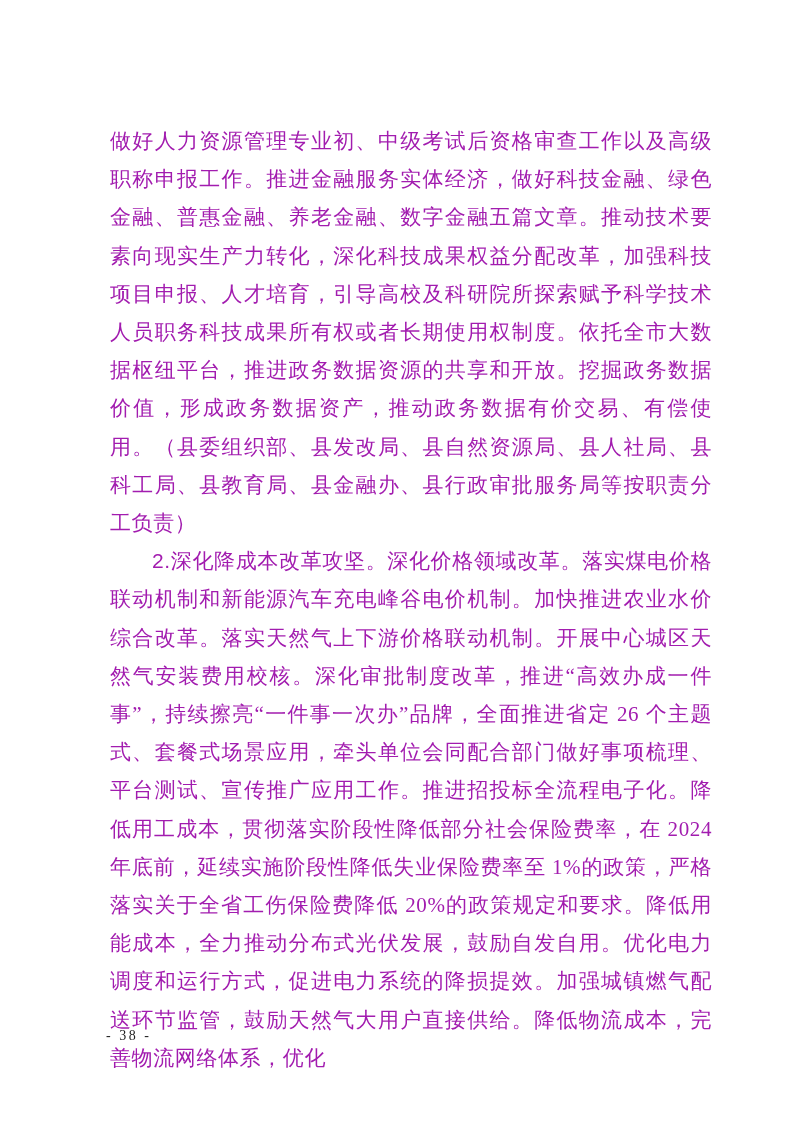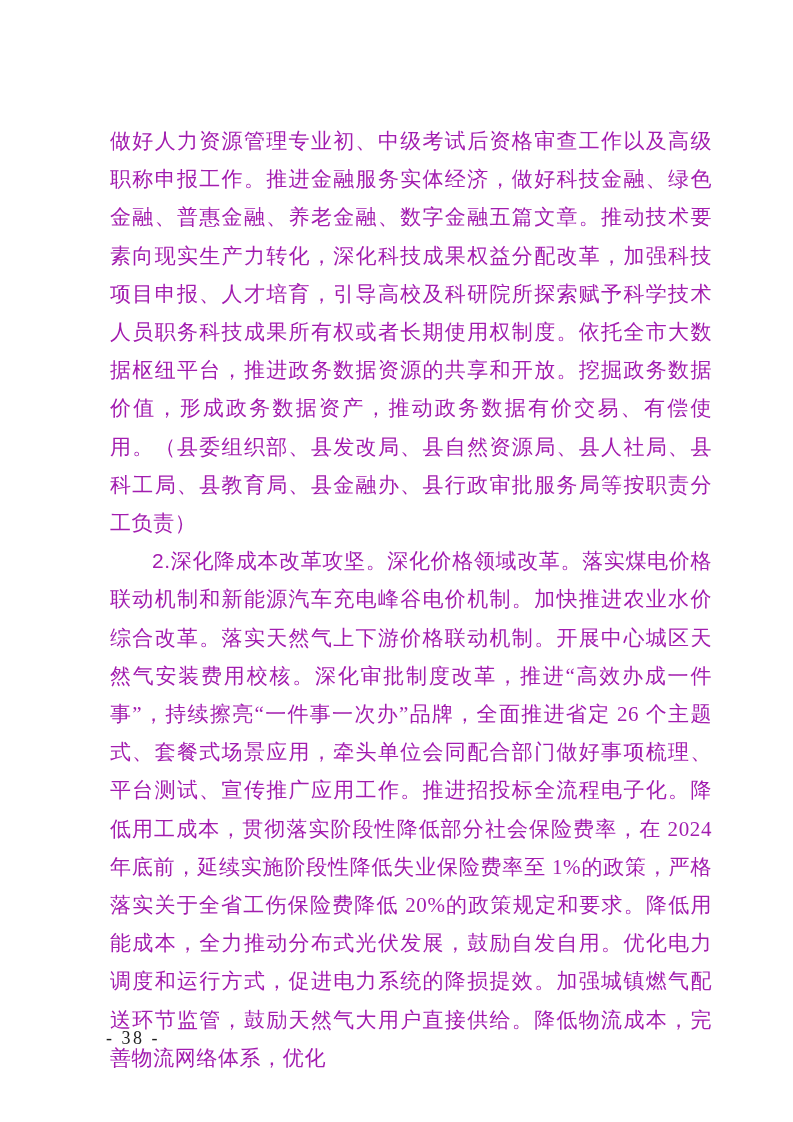--- a/index.html
+++ b/index.html
@@ -39,21 +39,21 @@
     font-weight: 400;
   }
   .body-text {
     font-family: "Liberation Serif", "DejaVu Serif", serif;
     font-weight: 400;
   }
   .footer {
     position: absolute;
     left: 106px;
     top: 1028px;
-    font-size: 18px;
+    font-size: 14px;
     letter-spacing: 2.5px;
     color: #1f1f1f;
     font-family: "Liberation Serif", "DejaVu Serif", serif;
   }
 </style>
 </head>
 <body>
 
 <div class="page">
   <div class="content">

